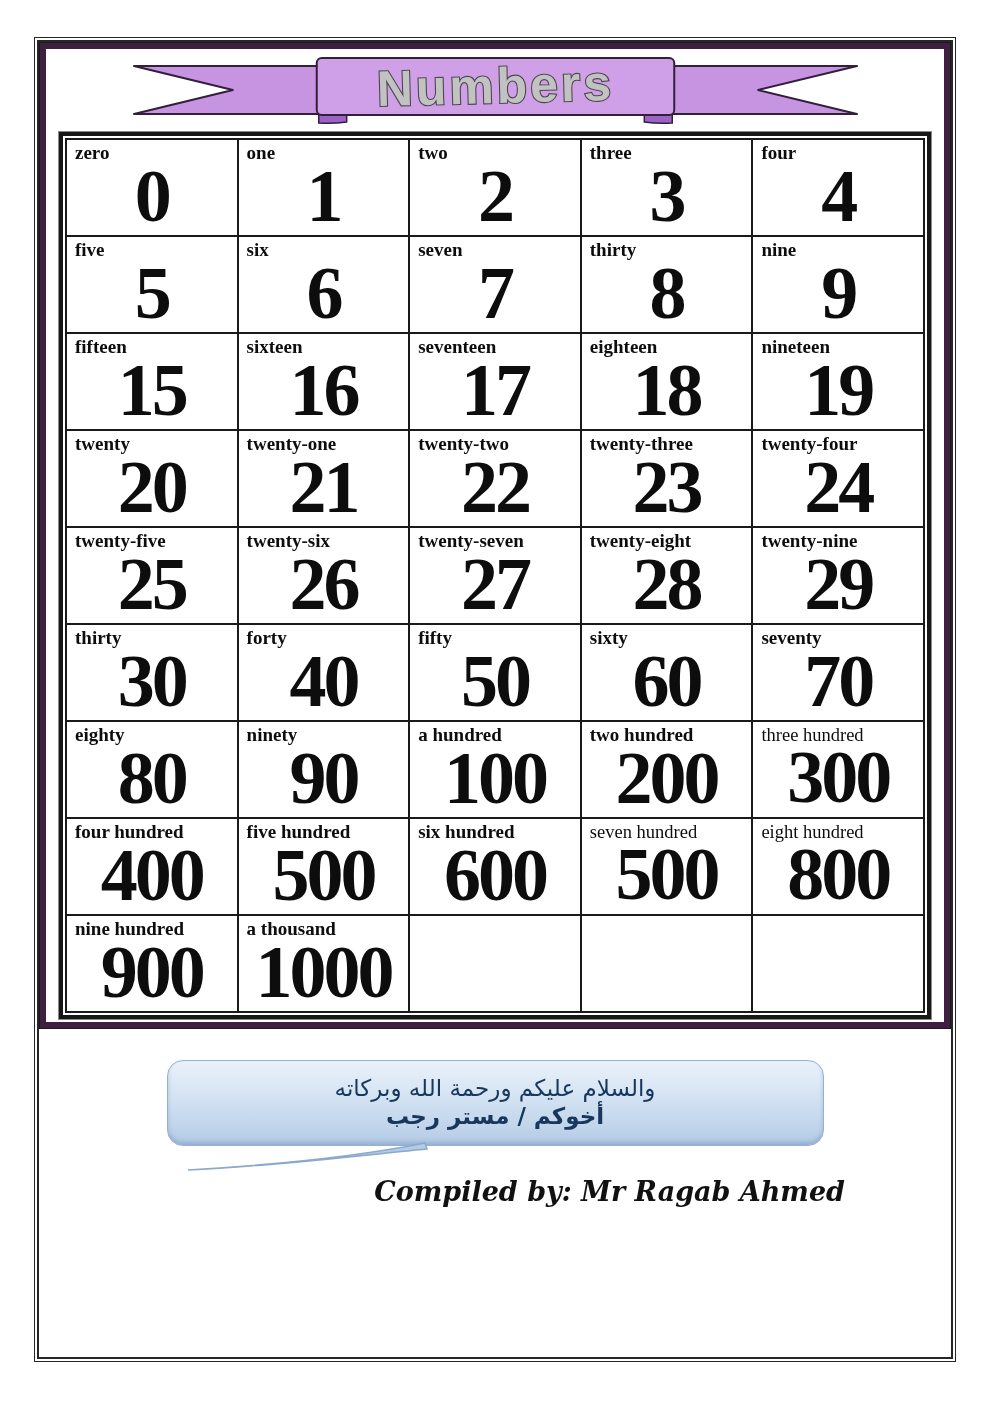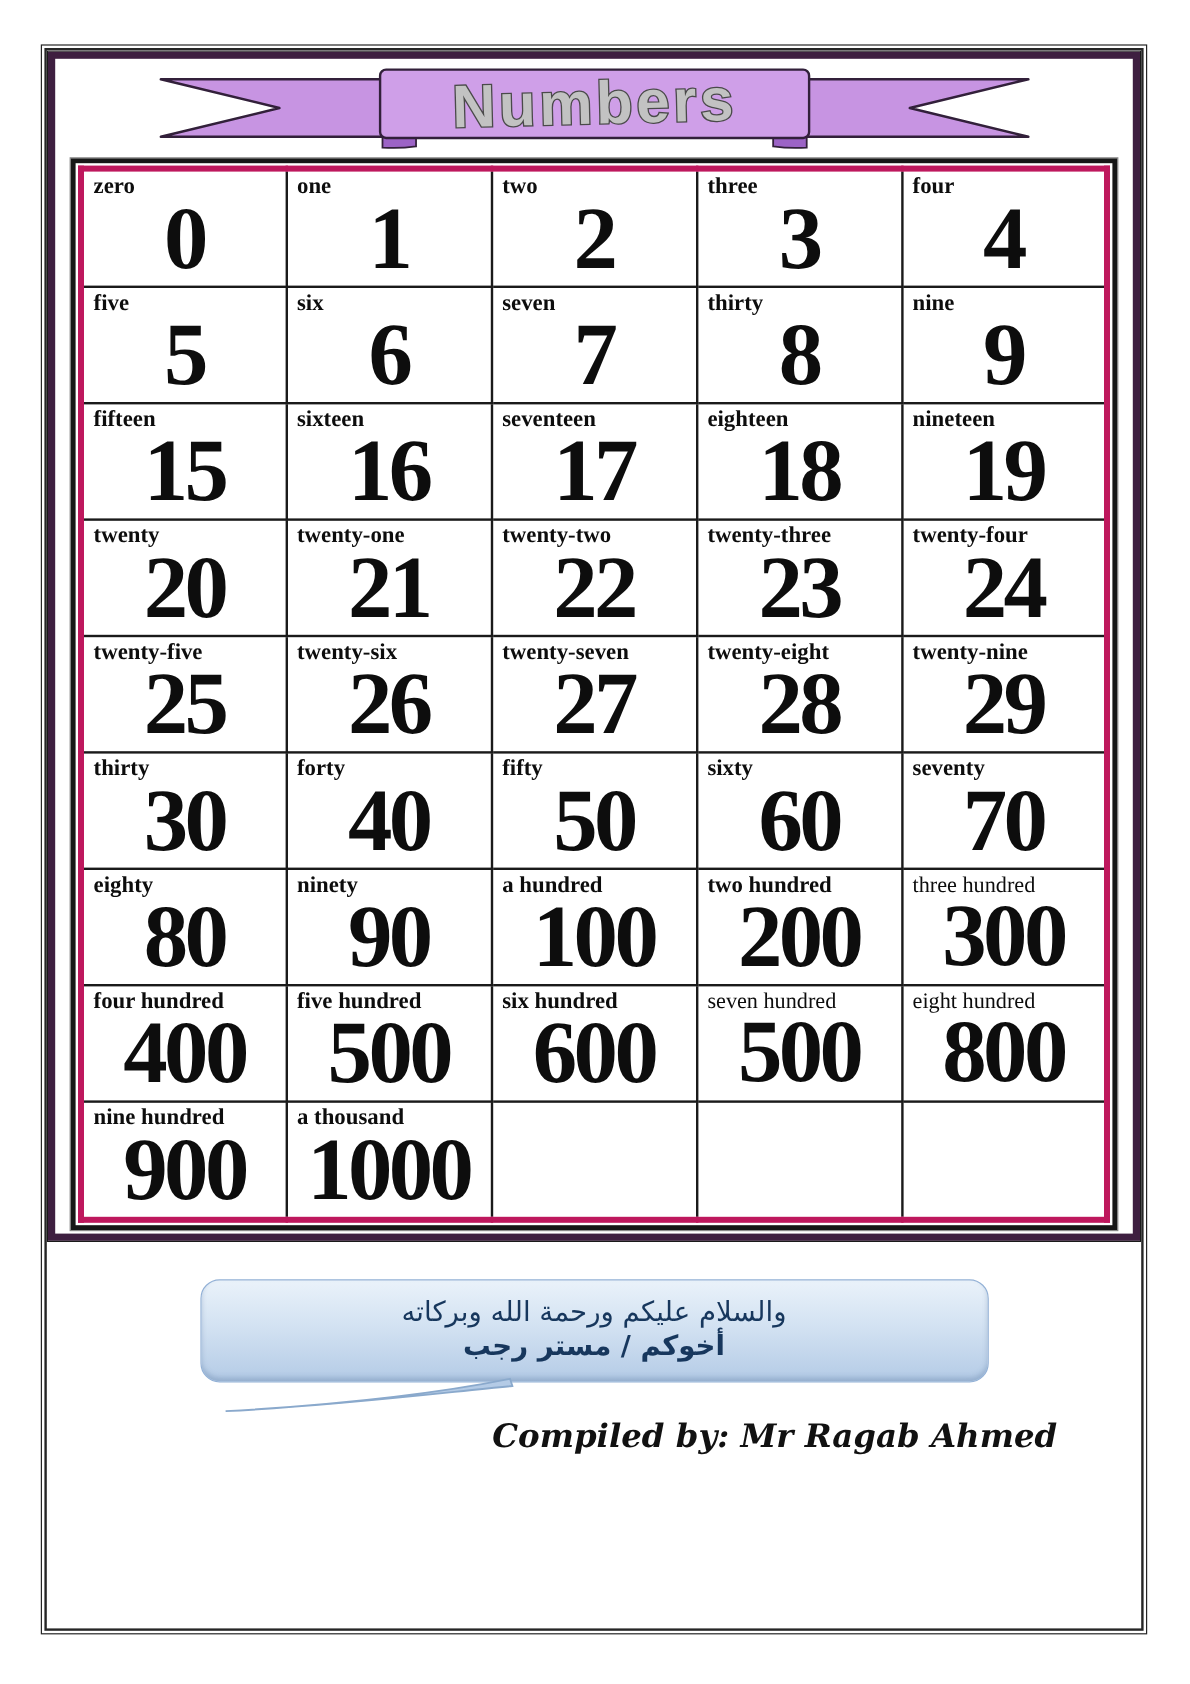--- a/index.html
+++ b/index.html
@@ -22,21 +22,21 @@
     padding:4px 13px 3px;box-sizing:border-box;background:#fff;
   }
   .banner{width:729px;height:70px;margin:2px auto 7px;display:block;}
   
   .table-frame{
     border:4px solid #171717;padding:2px;background:#fff;
     box-shadow:0 0 0 1px #8a8a8a;
   }
   table.numbers{
     width:100%;border-collapse:collapse;table-layout:fixed;
-    border:5px solid #be185d;
+    border:1px solid #be185d;
   }
   table.numbers td{
     border:2px solid #1a1a1a;vertical-align:top;padding:0;overflow:hidden;
     height:95px;background:#fff;
   }
   table.numbers tr:nth-child(10) td{height:115px;padding-left:37px;}
   table.numbers tr:nth-child(11) td{height:106px;}
   .word{
     display:block;text-align:left;padding:3px 2px 0 8px;
     font-weight:bold;font-size:19px;line-height:1.1;color:#0d0d0d;
@@ -61,21 +61,21 @@
   .bubble-line1{
     text-align:center;color:#17375d;font-size:23px;line-height:1.25;
     font-family:"DejaVu Sans", sans-serif;direction:rtl;
   }
   .bubble-line2{
     text-align:center;color:#17375d;font-size:23px;font-weight:bold;line-height:1.3;
     font-family:"DejaVu Sans", sans-serif;direction:rtl;
   }
   .bubble-tail{position:absolute;left:12px;bottom:-27px;width:250px;height:30px;}
   .compiled{
-    text-align:right;margin:32px 70px 0 0;
+    text-align:right;margin:32px 106px 0 0;
     font-family:"DejaVu Serif", serif;font-style:italic;font-weight:bold;
     font-size:27px;color:#111;line-height:1;
   }
 </style>
 </head>
 <body>
 
 <div class="page-outer">
   <div class="page-inner">
 

